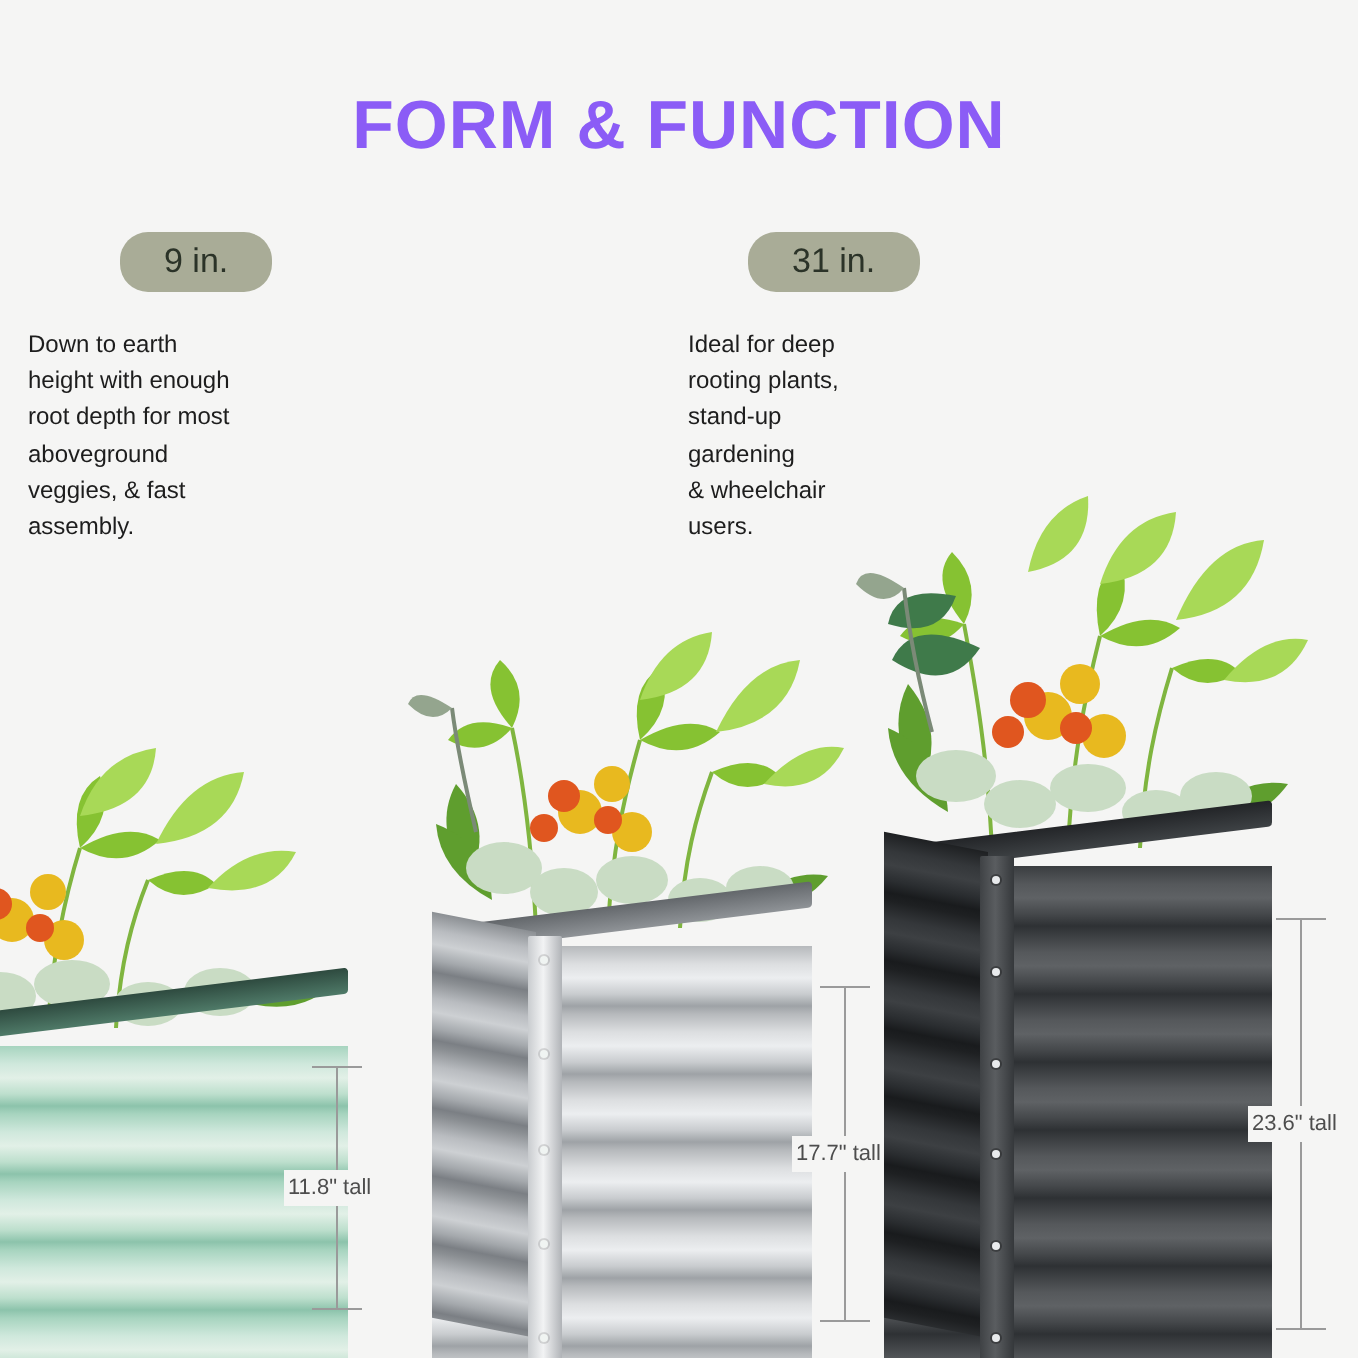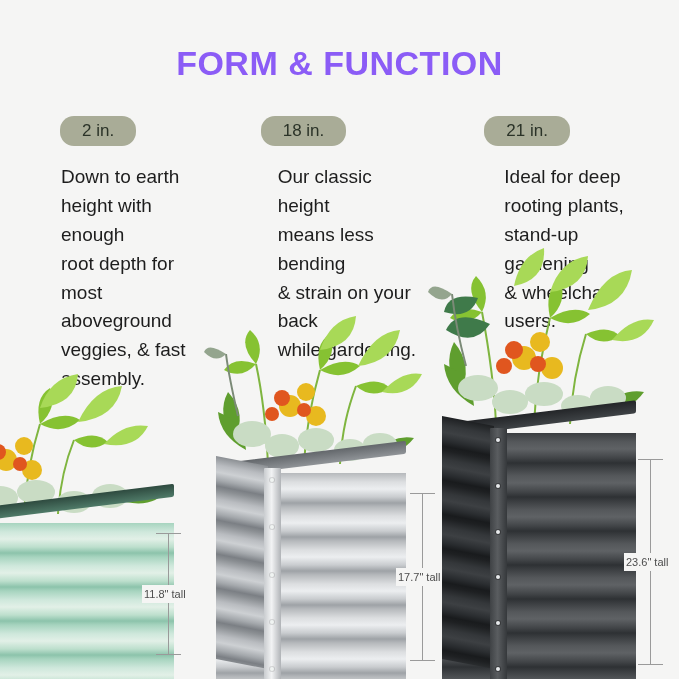--- a/index.html
+++ b/index.html
@@ -40,25 +40,24 @@
     border-radius:14px;
     padding:6px 22px 7px;
     line-height:1;
     margin-left:46px;
   }
   .col:nth-child(2) .badge { margin-left:30px; }
   .col:nth-child(3) .badge { margin-left:27px; }
 
   .col-text {
     margin-top:17px;
-    font-size:19px;
+    font-size:12px;
     line-height:1.52;
     color:#1d1d1d;
     white-space:pre-line;
-    margin-left:47px;
   }
 
   
   .stage { position:absolute; left:0; top:330px; width:679px; height:349px; }
 
   .unit { position:absolute; bottom:0; }
   .unit-1 { left:-72px;  width:246px; }
   .unit-2 { left:216px;  width:190px; }
   .unit-3 { left:442px;  width:194px; }
 
@@ -155,39 +154,32 @@
   }
 </style>
 </head>
 <body>
 
 <h1 class="page-title">FORM &amp; FUNCTION</h1>
 
 <div class="columns">
 
   <div class="col">
-    <div class="badge">2 in.</div>
+    <div class="badge">9 in.</div>
     <div class="col-text">Down to earth
 height with enough
 root depth for most
 aboveground
 veggies, &amp; fast
 assembly.</div>
   </div>
 
+
   <div class="col">
-    <div class="badge">18 in.</div>
-    <div class="col-text">Our classic height
-means less bending
-&amp; strain on your back
-while gardening.</div>
-  </div>
-
-  <div class="col">
-    <div class="badge">21 in.</div>
+    <div class="badge">31 in.</div>
     <div class="col-text">Ideal for deep
 rooting plants,
 stand-up
 gardening
 &amp; wheelchair
 users.</div>
   </div>
 
 </div>
 

